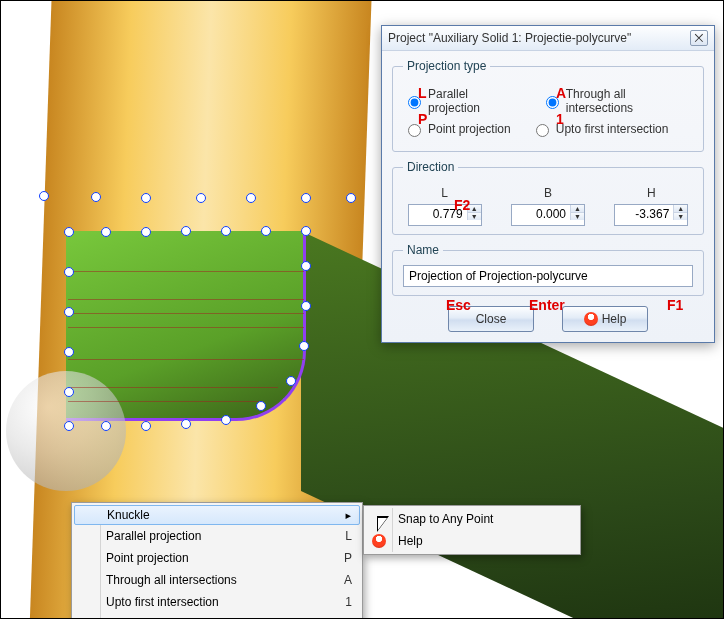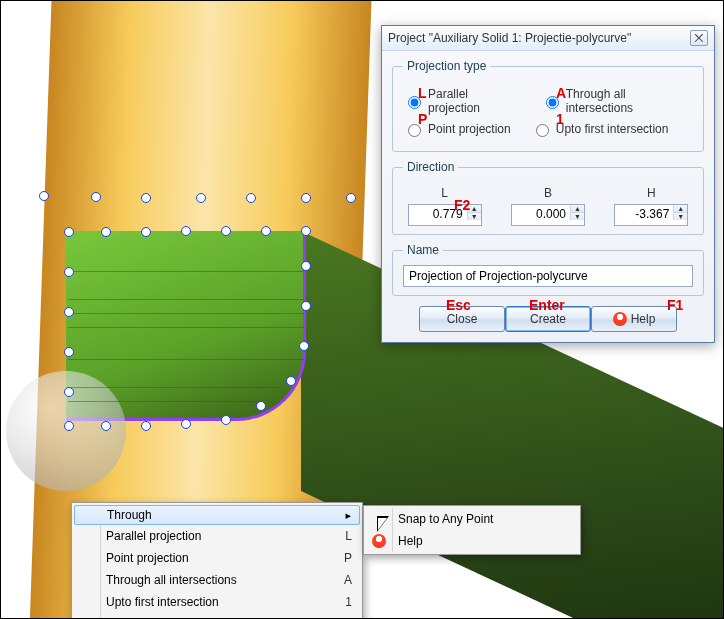--- a/index.html
+++ b/index.html
@@ -111,21 +111,21 @@
       display:flex; align-items:flex-start; border:1px solid #98a9c4; background:#fff;
       height:22px;
     }
     .spinbox input{ width:58px; border:none; text-align:right; padding:2px 4px; font-size:12px;}
     .spin-handles{ display:flex; flex-direction:column; width:14px; border-left:1px solid #cbd5e5;}
     .spin-handles span{ flex:1; font-size:7px; line-height:1; text-align:center; background:linear-gradient(#f6f9fd,#dfe8f4); border-bottom:1px solid #cbd5e5;}
     .spin-handles span:last-child{border-bottom:none;}
     .textfield {
       width: 100%; border:1px solid #98a9c4; background:#fff; padding:3px 5px; font-size:12px;
     }
-    .button-row { display:flex; gap:0; justify-content:center; margin:10px;}
+    .button-row { display:flex; gap:28px; justify-content:center; margin:10px;}
     .btn {
       min-width:86px; height:26px;
       border:1px solid #6f86aa;
       border-radius:3px;
       background:linear-gradient(#fdfeff,#e3ecf7 45%, #d1def0 55%, #e9f1fa);
       display:flex;align-items:center;justify-content:center;gap:4px;
       font-size:12px;
       cursor:default;
     }
     .btn.default {
@@ -309,43 +309,40 @@
 
   <fieldset>
     <legend>Name</legend>
     <input class="textfield" value="Projection of Projection-polycurve" style="">
   </fieldset>
 
   <div class="button-row">
     <div class="btn">
         <span>Close</span>
       </div>
-    <div class="btn default">
-        <span>Create</span>
-      </div>
     <div class="btn">
         <span class="help-ico"></span>
         <span>Help</span>
       </div>
   </div>
 </div>
 
 <div class="overlay-label" style="left:417px; top:84px;">L</div>
 <div class="overlay-label" style="left:417px; top:110px;">P</div>
 <div class="overlay-label" style="left:555px; top:84px;">A</div>
 <div class="overlay-label" style="left:555px; top:110px;">1</div>
 <div class="overlay-label" style="left:453px; top:196px;">F2</div>
 <div class="overlay-label" style="left:445px; top:296px;">Esc</div>
 <div class="overlay-label" style="left:528px; top:296px;">Enter</div>
 <div class="overlay-label" style="left:666px; top:296px;">F1</div>
 
 <div class="menu" style="left:70px; top:501px; width:292px;">
   <div class="vline"></div>
   <div class="mitem tray highlight">
-    <span>Through</span>
+    <span>Knuckle</span>
   </div>
   <div class="mitem">
     <span>Parallel projection</span>
     <span class="shortcut">L</span>
   </div>
   <div class="mitem">
     <span>Point projection</span>
     <span class="shortcut">P</span>
   </div>
   <div class="mitem">

